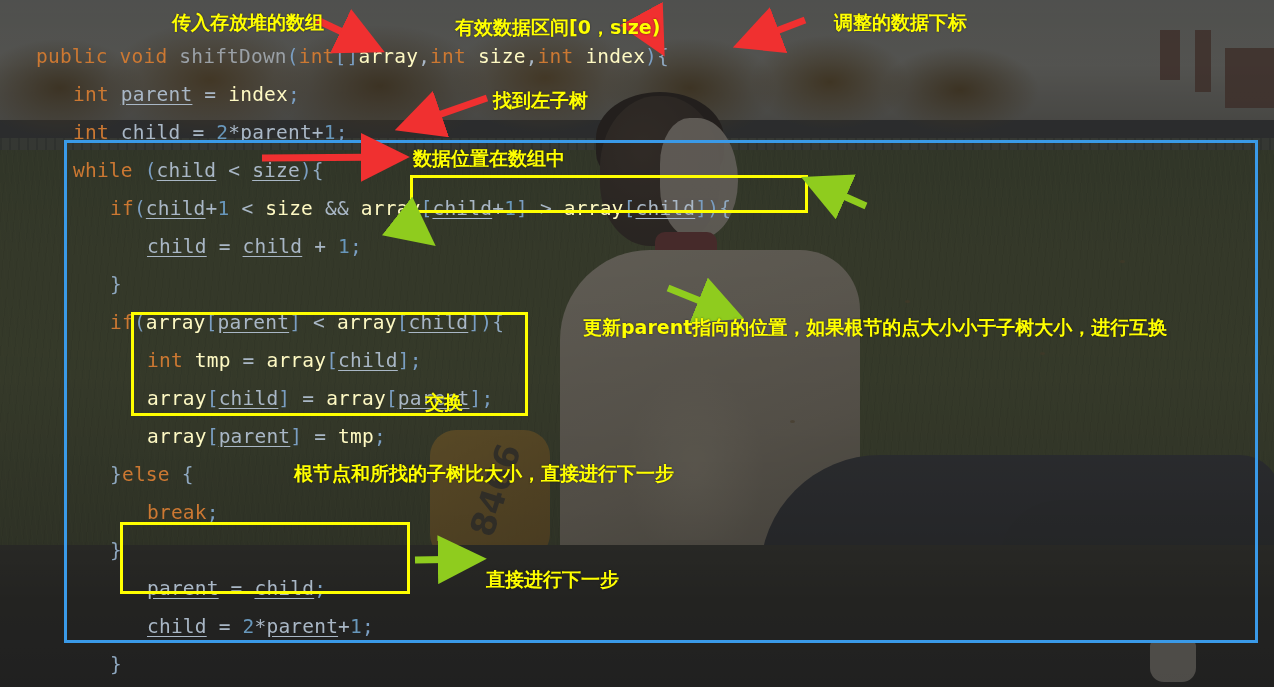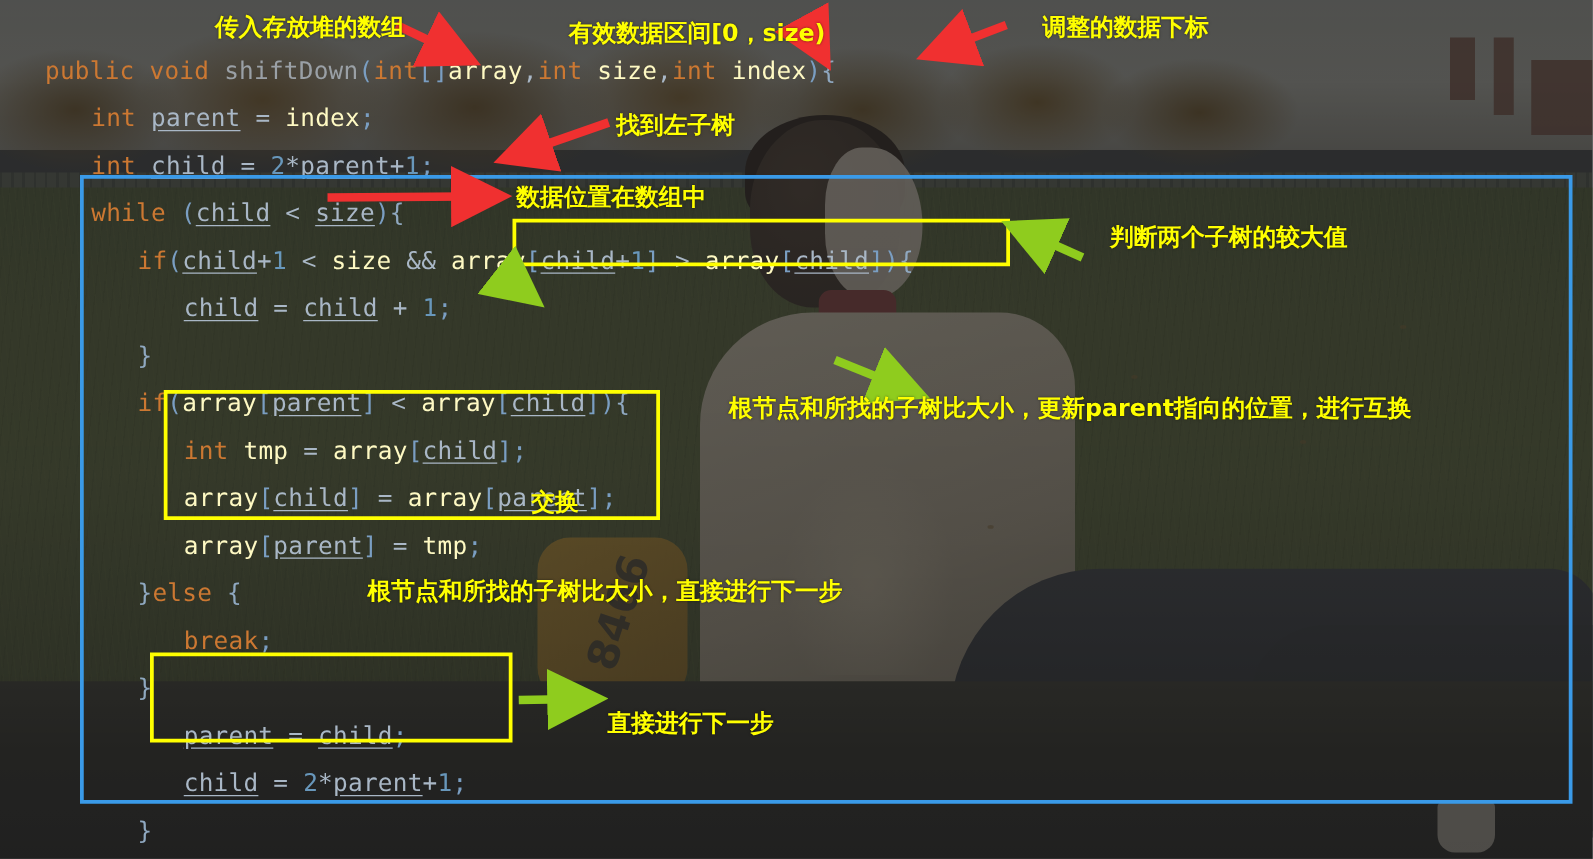--- a/index.html
+++ b/index.html
@@ -165,19 +165,18 @@
         <line x1="668" y1="288" x2="735" y2="315"></line>
         <line x1="415" y1="560" x2="477" y2="559"></line>
       </g>
     </svg>
 
     <div class="note" style="left:172px;top:9px;">传入存放堆的数组</div>
     <div class="note" style="left:455px;top:14px;">有效数据区间[0，size)</div>
     <div class="note" style="left:834px;top:9px;">调整的数据下标</div>
     <div class="note" style="left:493px;top:87px;">找到左子树</div>
     <div class="note" style="left:413px;top:145px;">数据位置在数组中</div>
-    <div class="note" style="left:888px;top:177px;">判断两个子树的较大值</div>
-    <div class="note" style="left:583px;top:314px;">根节点和所找的子树比大小，更新parent指向的位置，进行互换</div>
+    <div class="note" style="left:583px;top:314px;">更新parent指向的位置，如果根节的点大小小于子树大小，进行互换</div>
     <div class="note" style="left:425px;top:389px;">交换</div>
     <div class="note" style="left:294px;top:460px;">根节点和所找的子树比大小，直接进行下一步</div>
     <div class="note" style="left:486px;top:566px;">直接进行下一步</div>
   </div>
 </div>
 
 </body></html>

